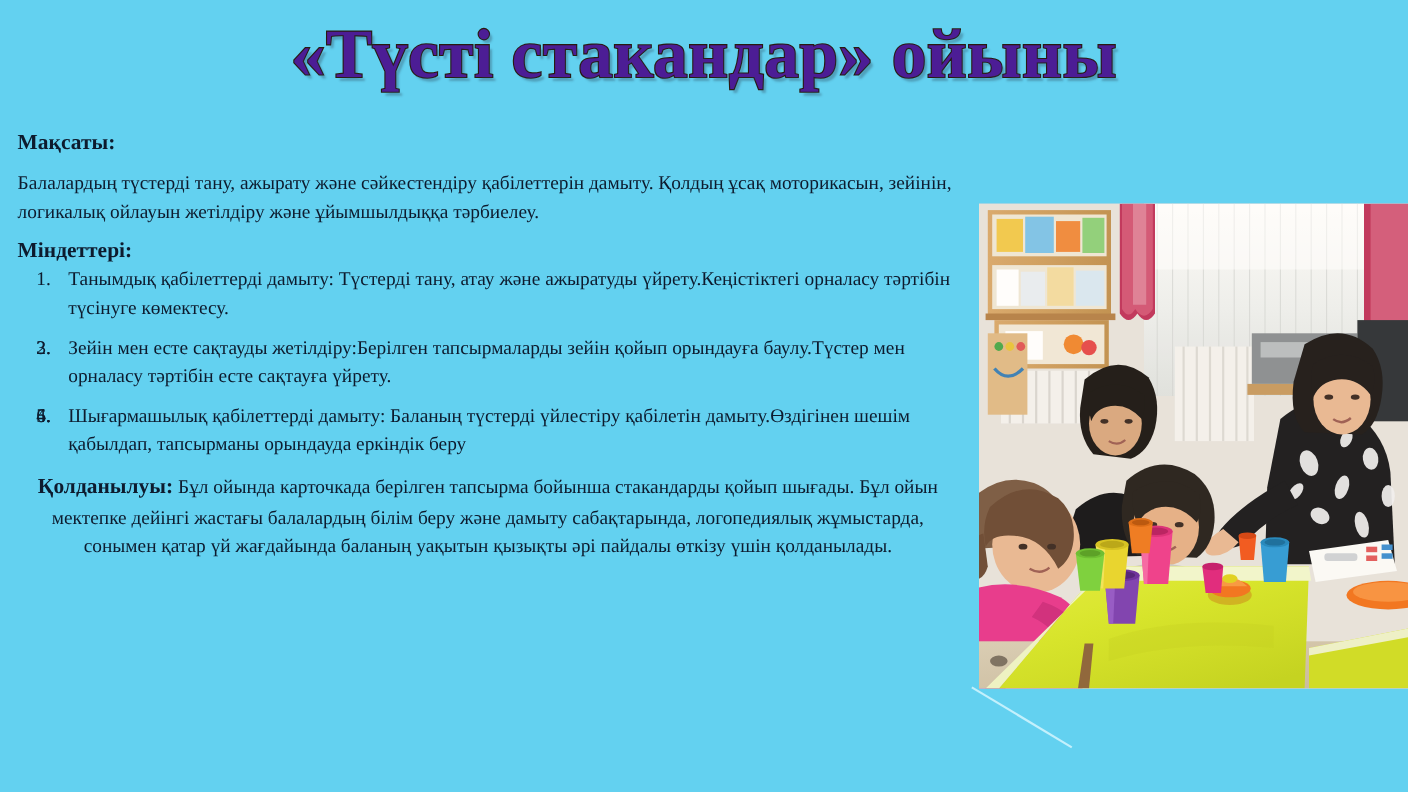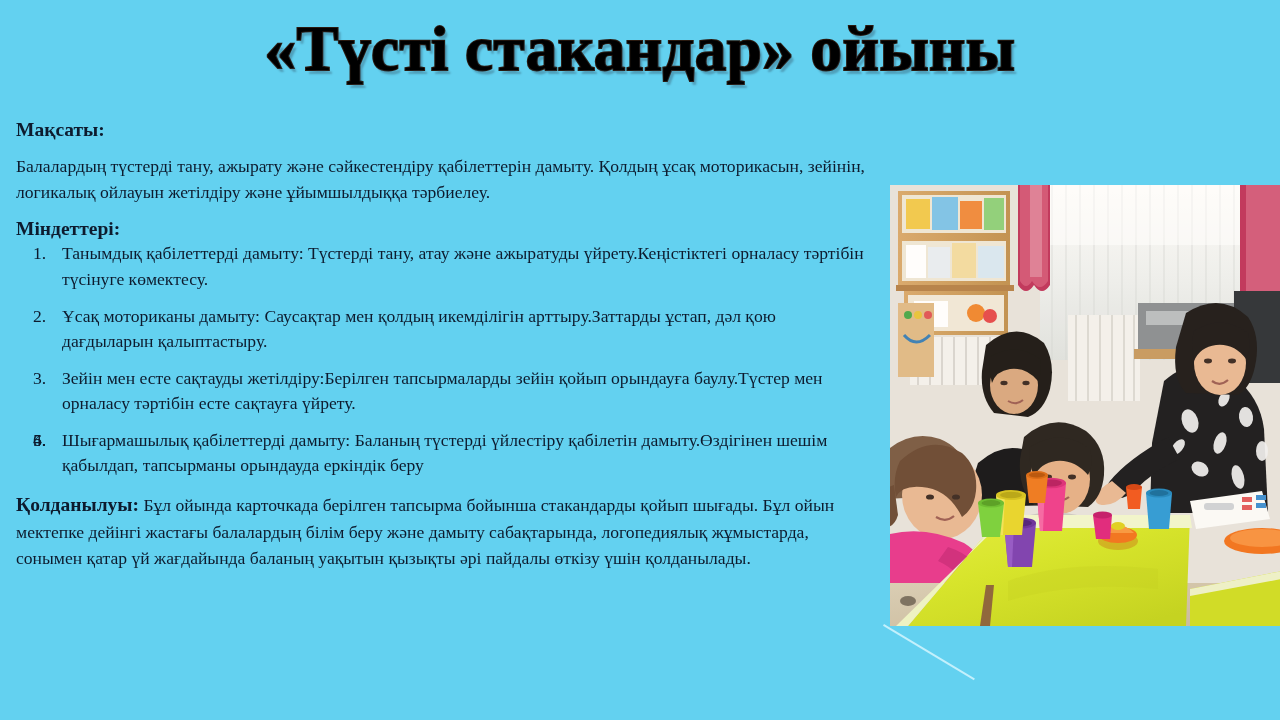--- a/index.html
+++ b/index.html
@@ -23,21 +23,21 @@
     position: absolute;
     top: 14px;
     left: 0;
     width: 1280px;
     text-align: center;
     font-family: "Liberation Serif", "DejaVu Serif", serif;
     font-weight: bold;
     font-size: 63px;
     line-height: 1.12;
     letter-spacing: 0.5px;
-    color: #000000;
+    color: #4c1d95;
     -webkit-text-stroke: 2px #2a1a10;
     paint-order: stroke fill;
     text-shadow: 3px 4px 2px rgba(40,60,80,0.33);
     white-space: nowrap;
     user-select: none;
   }
 
   
   .content {
     position: absolute;
@@ -89,20 +89,21 @@
     top: 0;
     font-size: 17.6px;
     line-height: 1.465;
   }
 
   
   .usage-block {
     font-size: 17.6px;
     line-height: 1.49;
     margin-top: 2px;
+    text-align: center;
   }
 
   .usage-block .usage-label {
     font-weight: bold;
     font-size: 19.5px;
   }
 
   
   .photo {
     position: absolute;
@@ -148,21 +149,20 @@
 
   <div class="section-head">Міндеттері:</div>
 
   <ol class="task-list">
     <li>
       <span class="num">1.</span>
       <span>Танымдық қабілеттерді дамыту: Түстерді тану, атау  және ажыратуды үйрету.Кеңістіктегі  орналасу тәртібін  түсінуге көмектесу.</span>
     </li>
     <li>
       <span class="num">2.</span>
-      <span>Ұсақ моториканы дамыту: Саусақтар мен қолдың икемділігін  арттыру.Заттарды ұстап, дәл қою дағдыларын қалыптастыру.</span>
     </li>
     <li>
       <span class="num">3.</span>
       <span>Зейін мен есте  сақтауды жетілдіру:Берілген  тапсырмаларды зейін қойып орындауға баулу.Түстер мен орналасу тәртібін есте сақтауға үйрету.</span>
     </li>
     <li>
       <span class="num">4.</span>
     </li>
     <li>
       <span class="num">5.</span>

